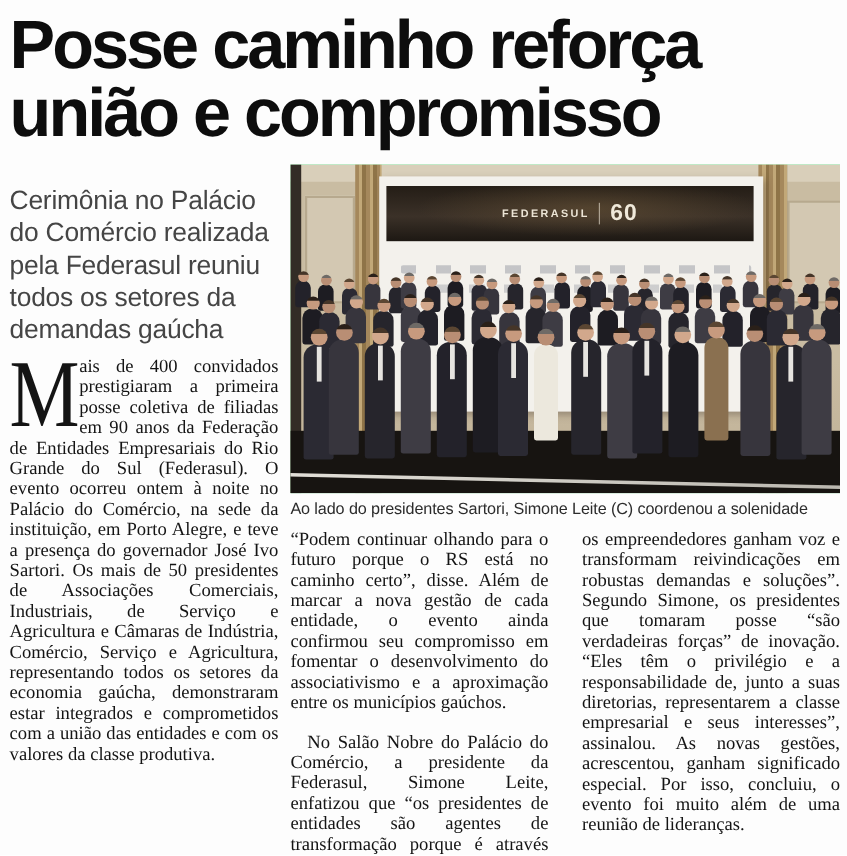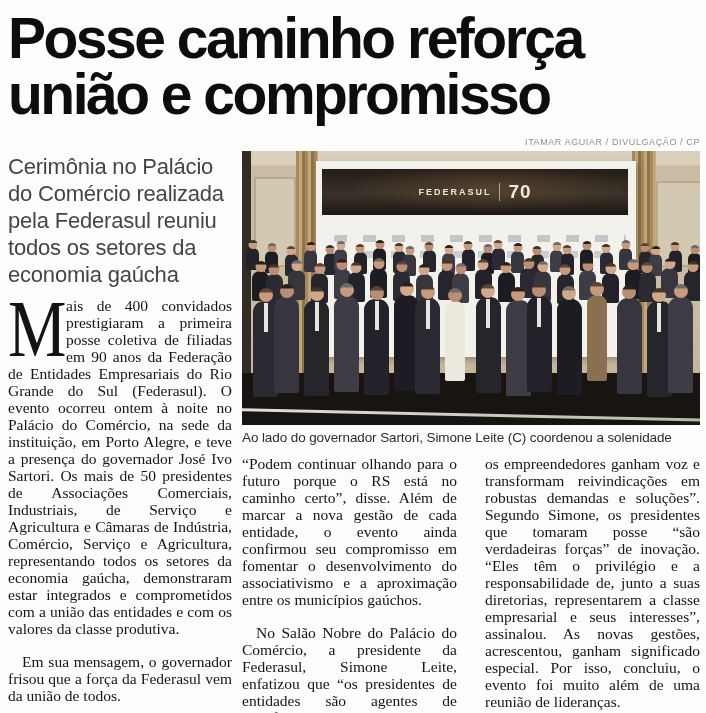--- a/index.html
+++ b/index.html
@@ -154,43 +154,41 @@
 </head>
 <body>
 
 <div class="page">
 
   <h1 class="headline">Posse caminho reforça união e compromisso</h1>
 
   <div class="content">
 
     <div class="left-col">
-      <p class="lede">Cerimônia no Palácio do Comércio realizada pela Federasul reuniu todos os setores da economia gaúcha</p>
+      <p class="lede">Cerimônia no Palácio do Comércio realizada pela Federasul reuniu todos os setores da demandas gaúcha</p>
       <div class="body-copy">
         <p class="para"><span class="drop-cap">M</span><span>ais de 400 convidados prestigiaram a primeira posse coletiva de filiadas em 90 anos da Federação de Entidades Empresariais do Rio Grande do Sul (Federasul). O evento ocorreu ontem à noite no Palácio do Comércio, na sede da instituição, em Porto Alegre, e teve a presença do governador José Ivo Sartori. Os mais de 50 presidentes de Associações Comerciais, Industriais, de Serviço e Agricultura e Câmaras de Indústria, Comércio, Serviço e Agricultura, representando todos os setores da economia gaúcha, demonstraram estar integrados e comprometidos com a união das entidades e com os valores da classe produtiva.</span></p>
-        <p class="para indent">Em sua mensagem, o governador frisou que a força da Federasul vem da união de todos.</p>
       </div>
     </div>
 
     <div class="right-area">
 
-      <div class="credit">ITAMAR AGUIAR / DIVULGAÇÃO / CP</div>
 
       <div class="photo">
         <div class="ph-wall"></div>
         <div class="ph-panel" style="left:12px;top:26px;width:42px;height:90px;"></div>
         <div class="ph-panel" style="left:414px;top:30px;width:46px;height:86px;"></div>
         <div class="ph-dark-edge"></div>
         <div class="ph-curtain" style="left:54px;width:22px;"></div>
         <div class="ph-curtain" style="left:390px;width:24px;"></div>
         <div class="ph-backdrop"></div>
         <div class="ph-banner">
           <span class="banner-title">FEDERASUL</span>
           <span class="banner-sep"></span>
-          <span class="banner-badge">70</span>
+          <span class="banner-badge">60</span>
         </div>
         <div class="ph-logos" style="top:84px;"></div>
         <div class="ph-logos" style="top:100px;left:120px;width:240px;opacity:.8;"></div>
         <div class="ph-stage"></div>
         <div class="ph-crowd" id="crowd">
             <div class="person" style="left: 4px; top: 89px; width: 13px; height: 31px;">
               <div class="p-body" style="top: 8px; width: 13px; height: 22px; background: rgb(35, 34, 42); border-radius: 6px 6px 2px 2px;"></div>
               <div class="p-head" style="top: 0px; width: 9px; height: 9px; background: linear-gradient(rgb(69, 53, 40) 30%, rgb(199, 154, 126) 34%);"></div>
             </div>
             <div class="person" style="left: 23.48px; top: 92px; width: 13px; height: 31px;">
@@ -456,21 +454,21 @@
               <div class="p-head" style="top: 0px; width: 14px; height: 14px; background: linear-gradient(rgb(69, 53, 40) 30%, rgb(210, 168, 140) 34%);"></div>
             </div>
             <div class="person" style="left: 426px; top: 133px; width: 25px; height: 110px;">
               <div class="p-body" style="top: 13px; width: 25px; height: 96px; background: rgb(62, 60, 68); border-radius: 11px 11px 2px 2px;"></div>
               <div class="p-head" style="top: 0px; width: 14px; height: 14px; background: linear-gradient(rgb(110, 106, 102) 30%, rgb(199, 154, 126) 34%);"></div>
             </div>
           </div>
         <div class="ph-stage-line"></div>
       </div>
 
-      <div class="caption">Ao lado do governador Sartori, Simone Leite (C) coordenou a solenidade</div>
+      <div class="caption">Ao lado do presidentes Sartori, Simone Leite (C) coordenou a solenidade</div>
 
       <div class="cols">
         <div class="col">
           <p class="para">“Podem continuar olhando para o futuro porque o RS está no caminho certo”, disse. Além de marcar a nova gestão de cada entidade, o evento ainda confirmou seu compromisso em fomentar o desenvolvimento do associativismo e a aproximação entre os municípios gaúchos.</p>
           <p class="para indent">No Salão Nobre do Palácio do Comércio, a presidente da Federasul, Simone Leite, enfatizou que “os presidentes de entidades são agentes de transformação porque é através delas que</p>
         </div>
         <div class="col">
           <p class="para">os empreendedores ganham voz e transformam reivindicações em robustas demandas e soluções”. Segundo Simone, os presidentes que tomaram posse “são verdadeiras forças” de inovação. “Eles têm o privilégio e a responsabilidade de, junto a suas diretorias, representarem a classe empresarial e seus interesses”, assinalou. As novas gestões, acrescentou, ganham significado especial. Por isso, concluiu, o evento foi muito além de uma reunião de lideranças.</p>
         </div>
       </div>

